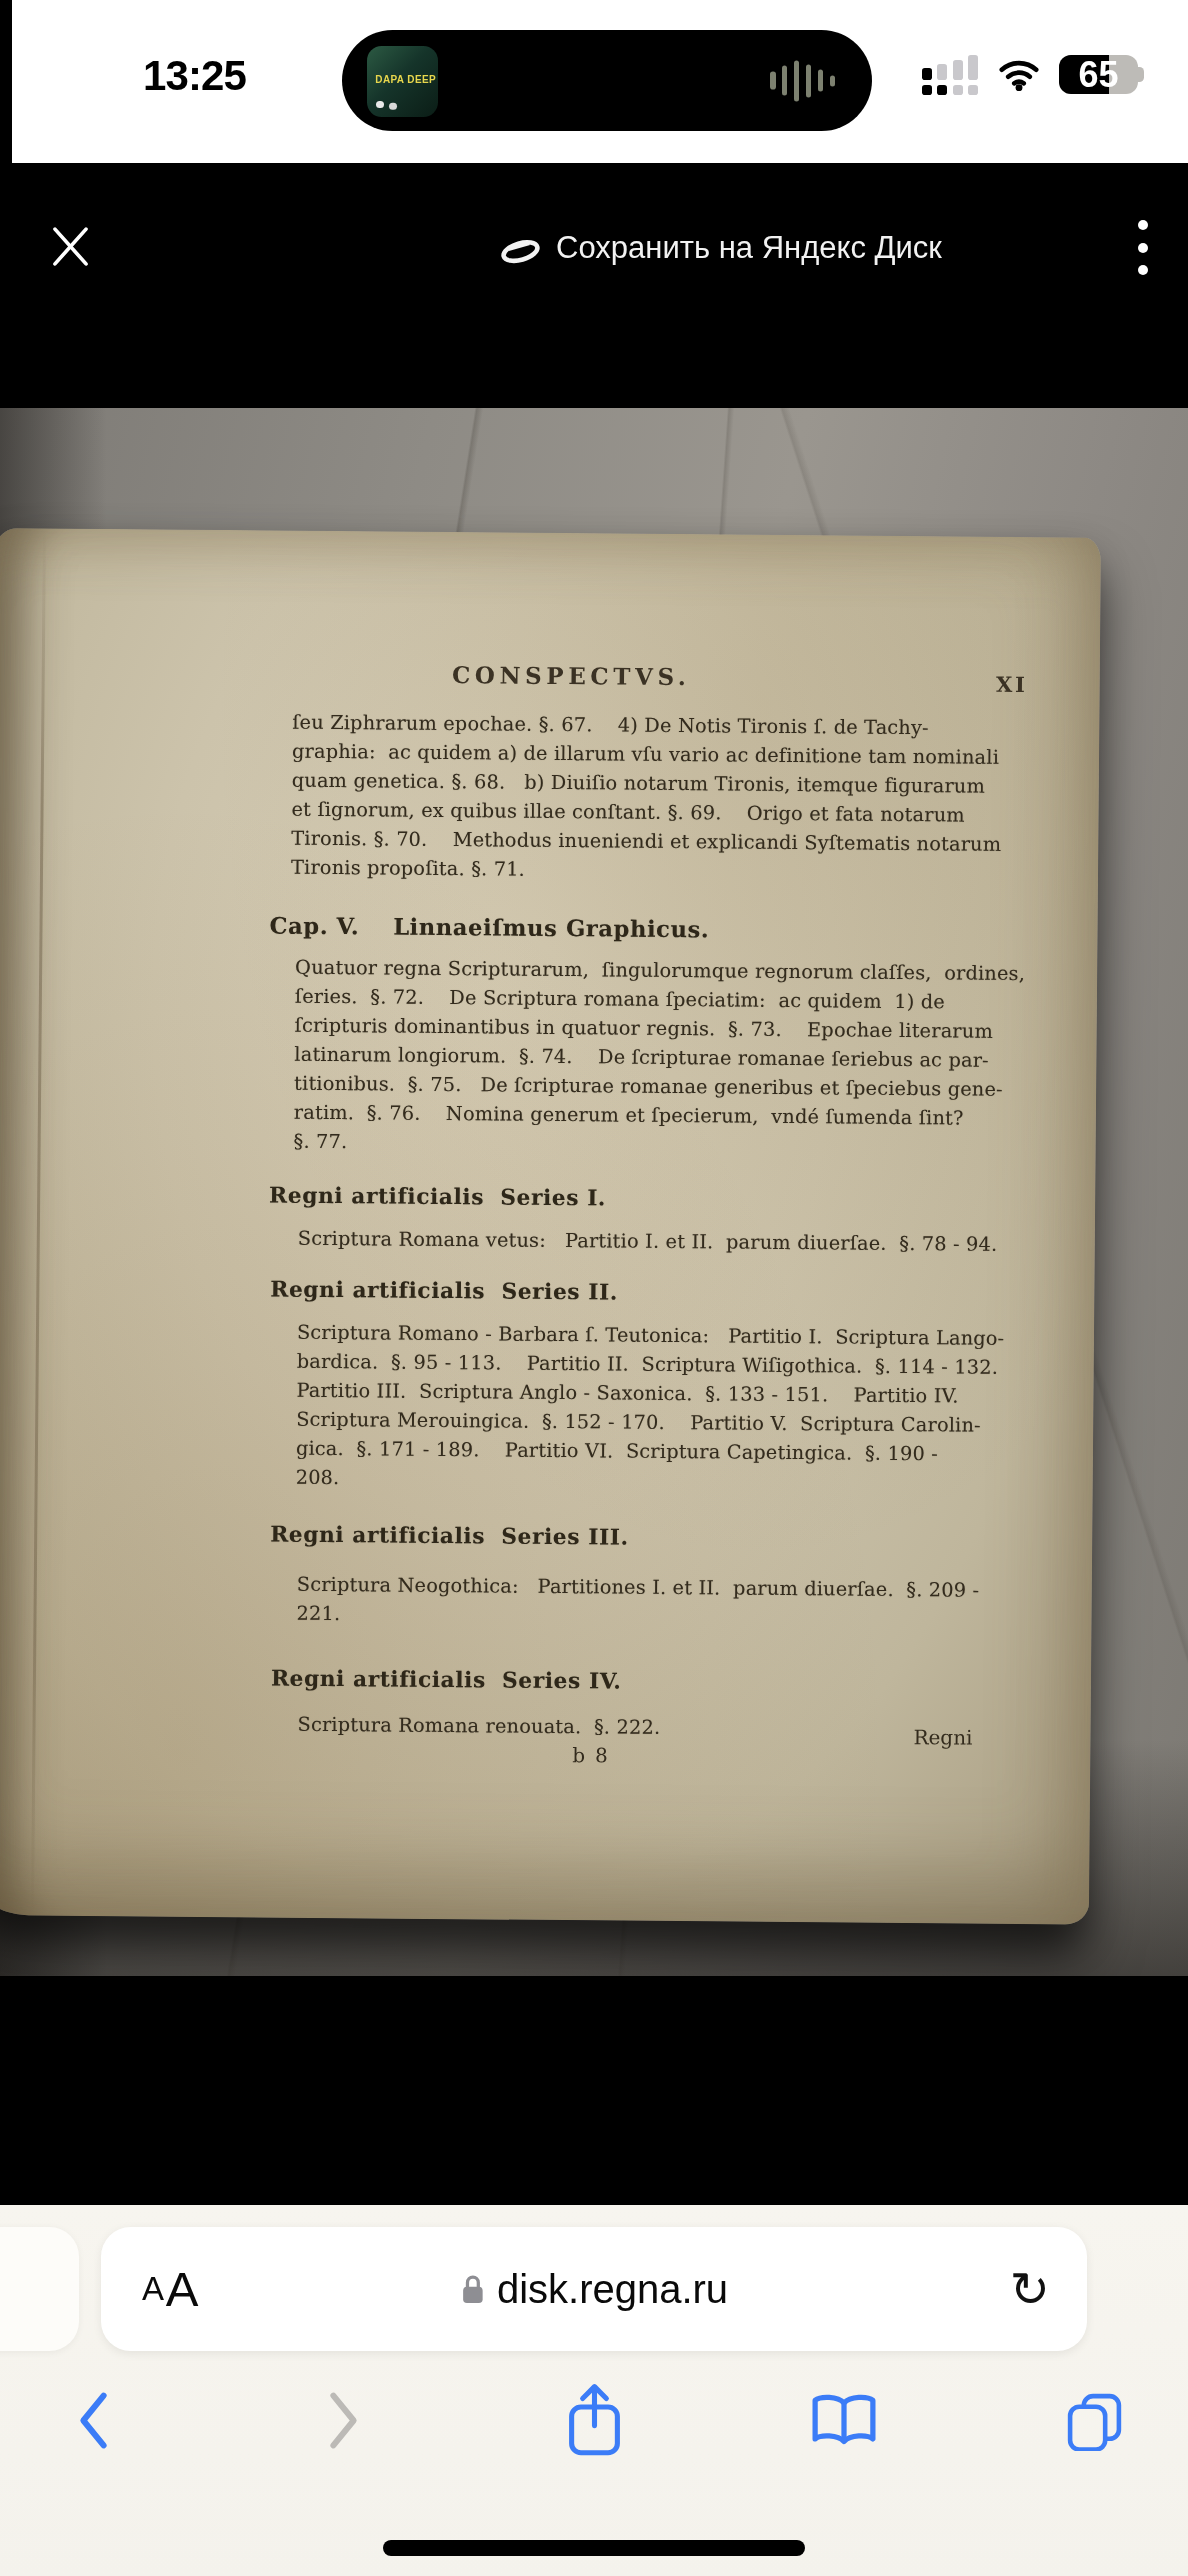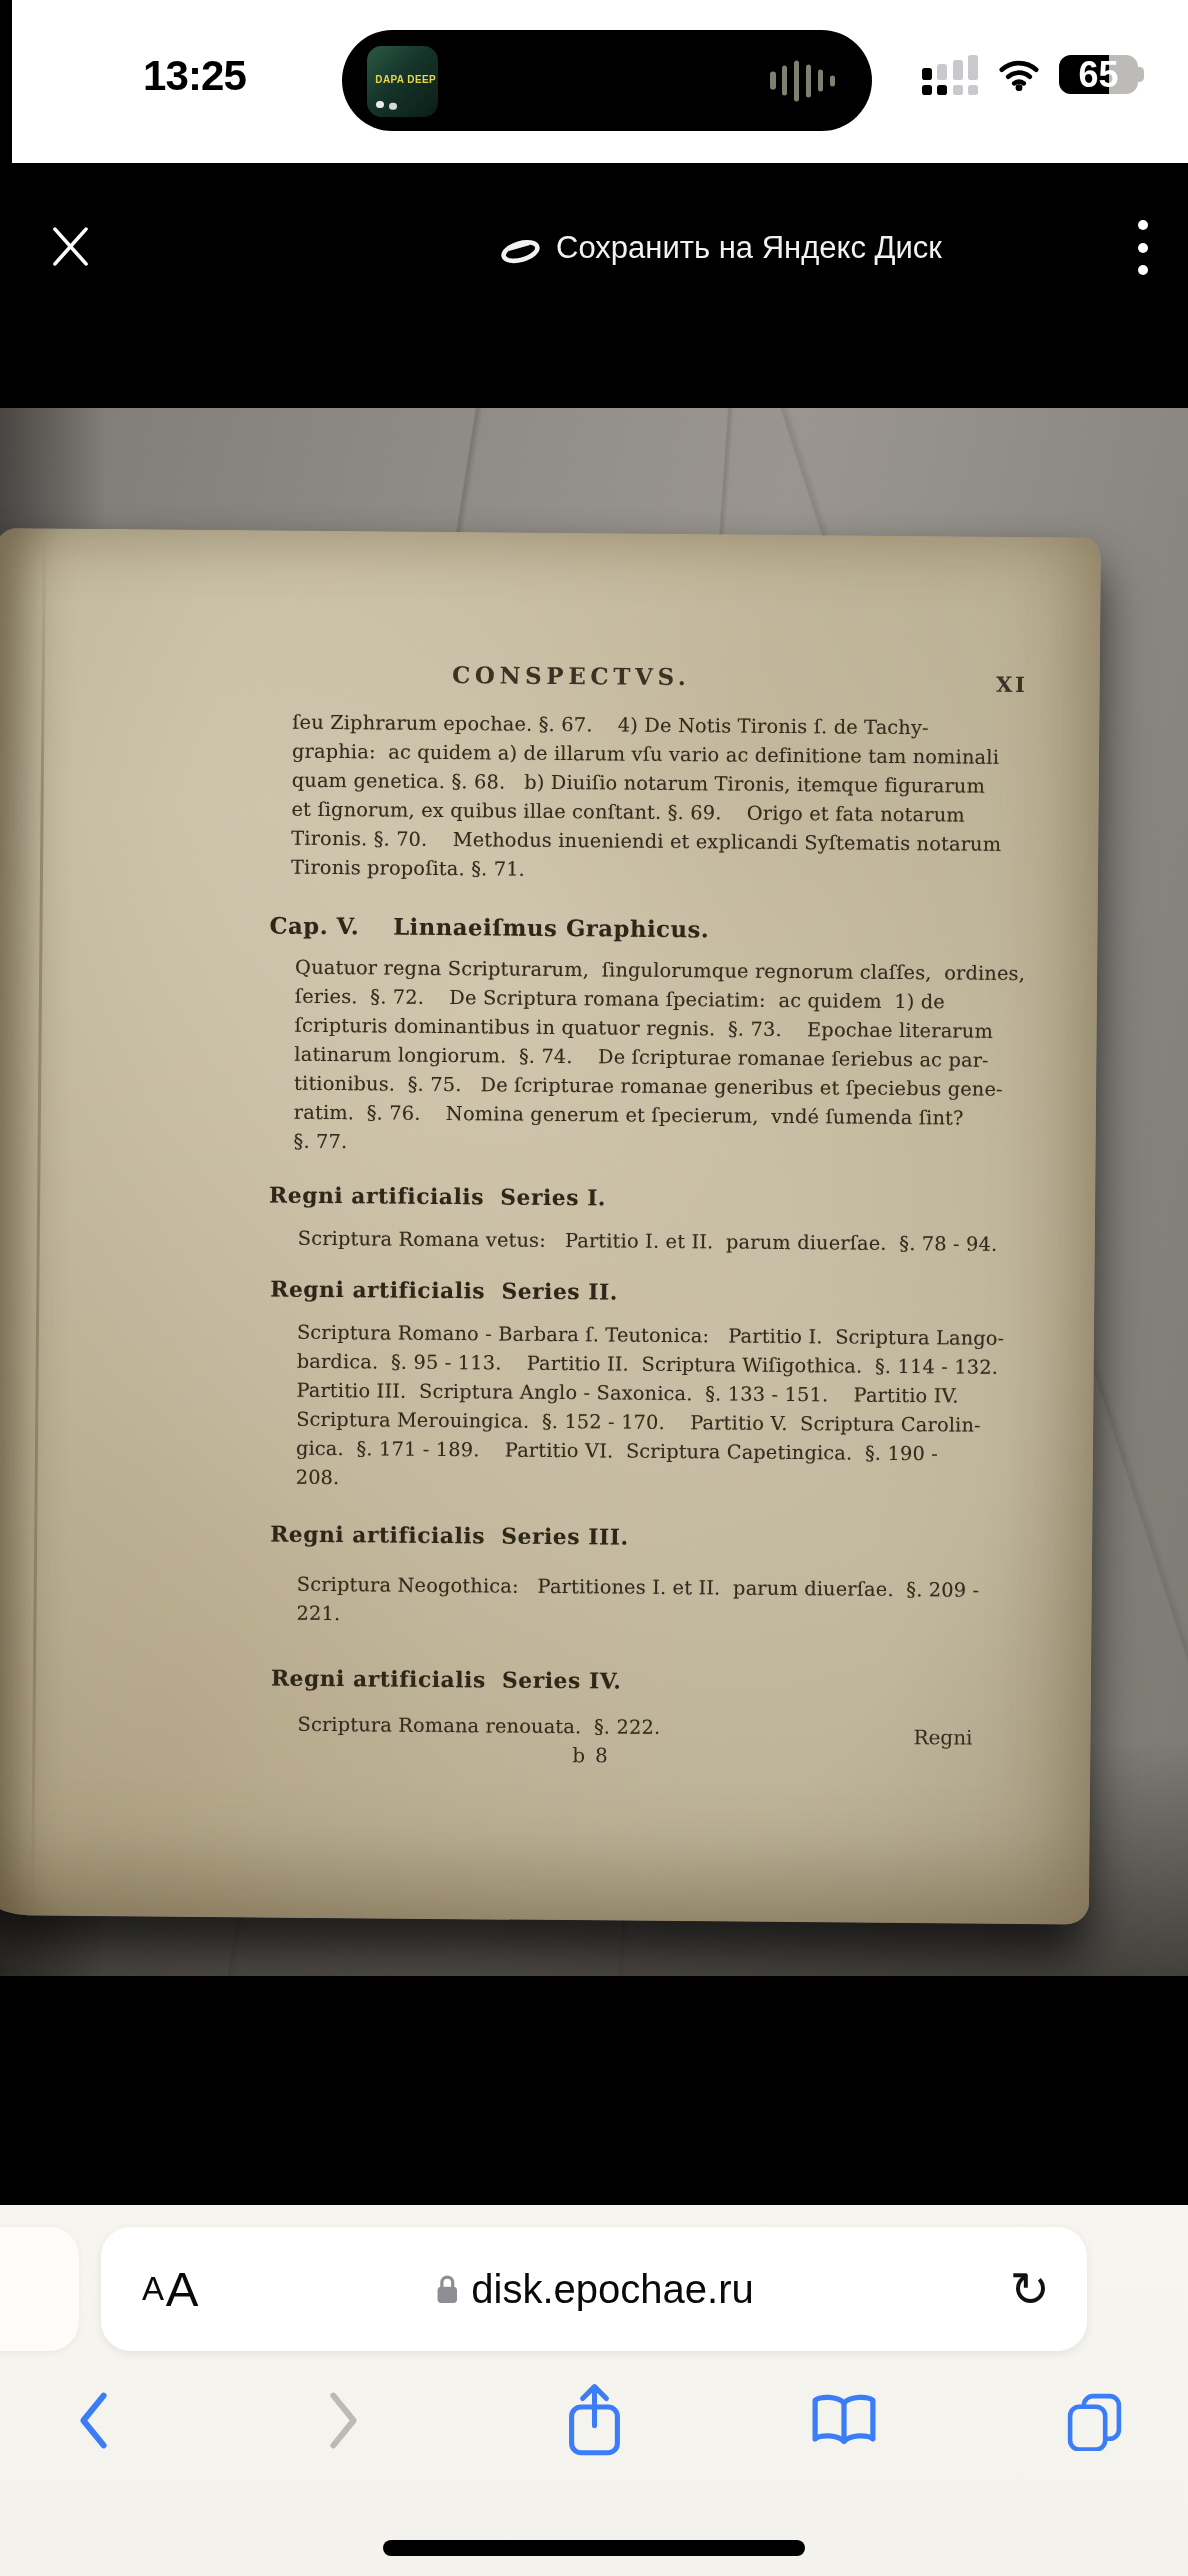--- a/index.html
+++ b/index.html
@@ -241,21 +241,21 @@
     <div class="addr-pill">
       <div class="reader-btn">
         <span class="reader-small">A</span>
         <span class="reader-large">A</span>
       </div>
       <div class="urlbox">
         <svg width="26" height="33" viewBox="0 0 24 30">
           <path d="M7 14 V9 a5 5 0 0 1 10 0 V14" fill="none" stroke="#8e8e93" stroke-width="3"></path>
           <rect x="3" y="13" width="18" height="15" rx="3.5" fill="#8e8e93"></rect>
         </svg>
-        <span class="url-text">disk.epochae.ru</span>
+        <span class="url-text">disk.regna.ru</span>
       </div>
       <div class="reload-btn">
         <span>↻</span>
       </div>
     </div>
 
     <div class="toolbar">
       <div class="tb">
         <svg width="35" height="61" viewBox="0 0 38 66">
           <polyline points="30,6 8,33 30,60" fill="none" stroke="#3b7cf7" stroke-width="6.5" stroke-linecap="round" stroke-linejoin="round"></polyline>

